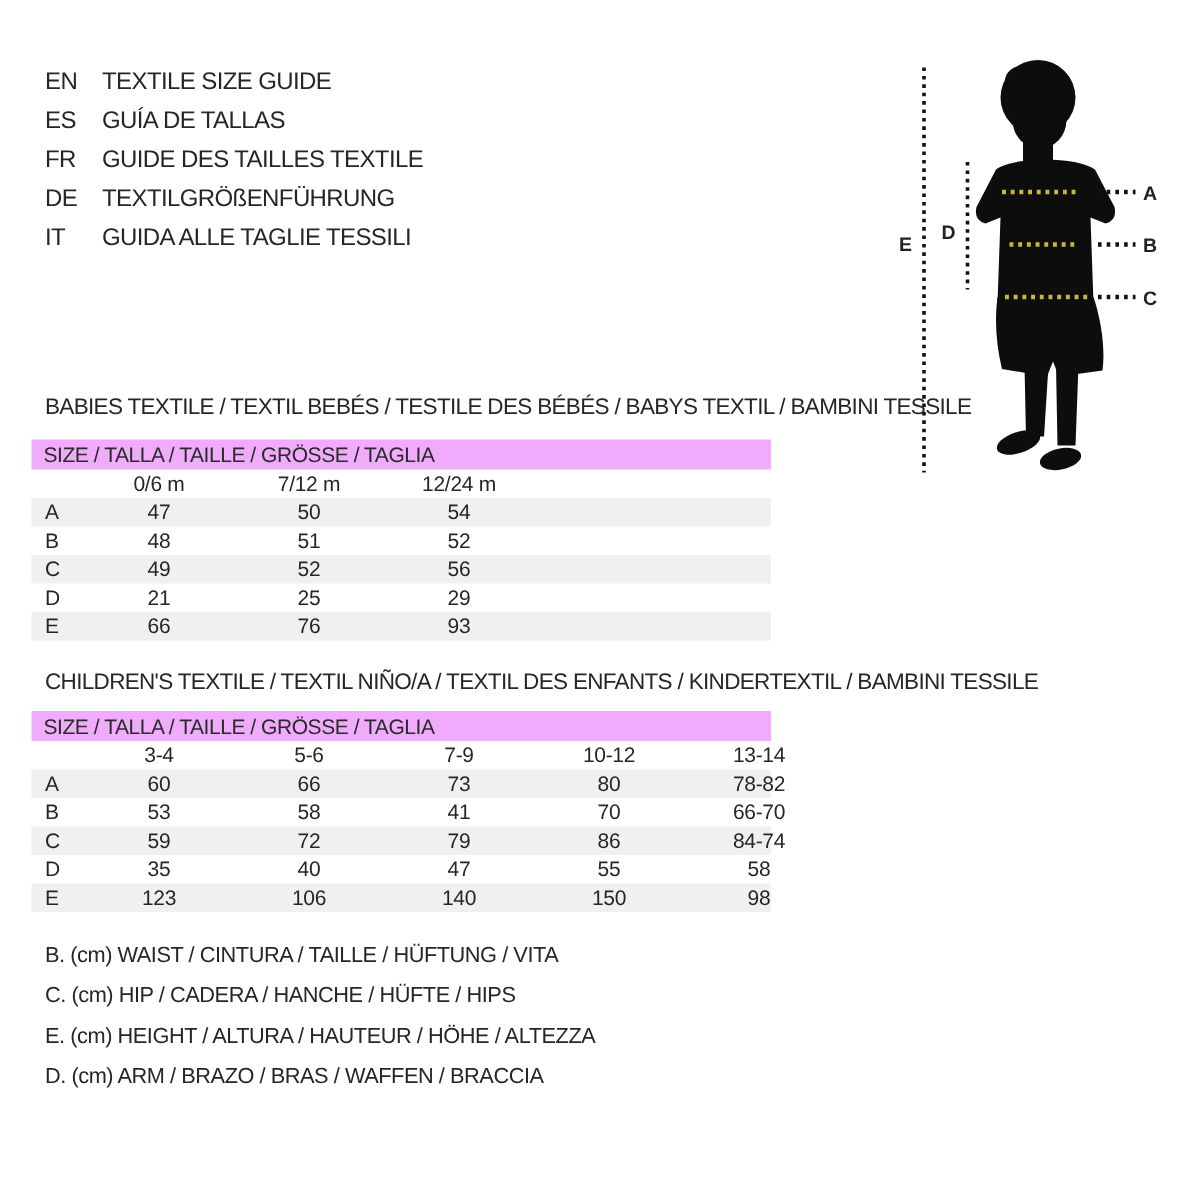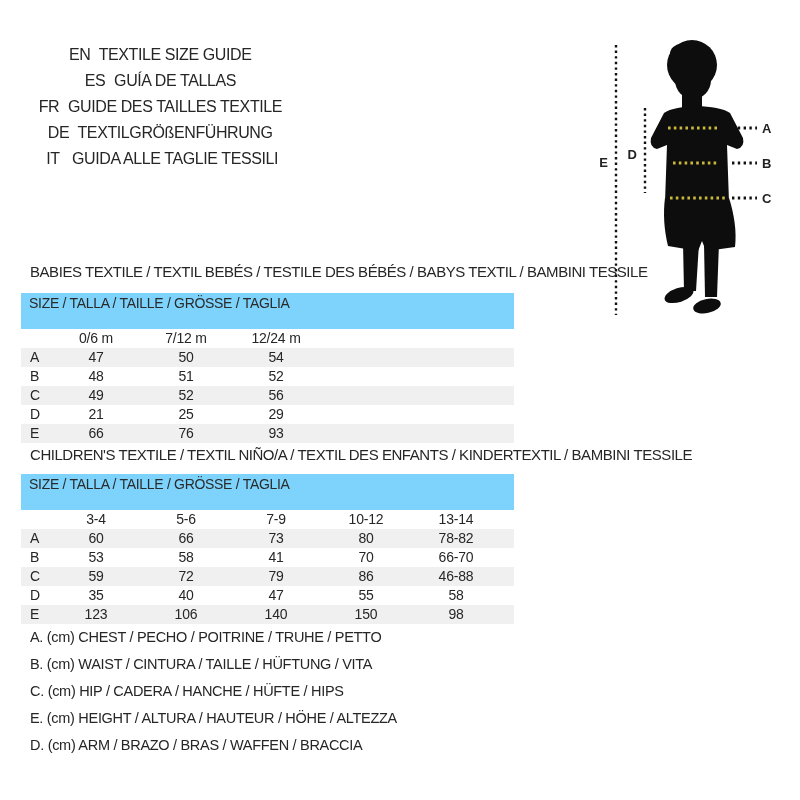--- a/index.html
+++ b/index.html
@@ -2,38 +2,38 @@
 <html><head>
 <meta charset="utf-8">
 <style>
   html,body{margin:0;padding:0;}
   body{
     width:800px;height:800px;position:relative;background:#ffffff;
     font-family:"Liberation Sans", sans-serif;color:#262626;
     -webkit-font-smoothing:antialiased;overflow:hidden;
   }
   
-  .lang-block{position:absolute;left:30px;top:42px;text-align:center;}
+  .lang-block{position:absolute;left:30px;top:42px;}
   .lang-row{line-height:26px;font-size:16px;letter-spacing:-0.4px;white-space:nowrap;}
   .lang-code{display:inline-block;width:38px;}
   
   .figure-svg{position:absolute;left:580px;top:25px;pointer-events:none;}
   
   .section-heading{position:absolute;left:30px;font-size:15px;letter-spacing:-0.45px;white-space:nowrap;text-align:right;}
   .heading-babies{top:263px;}
   .heading-children{top:446px;}
   
   .size-table{position:absolute;left:21px;width:493px;}
   .table-babies{top:293px;}
   .table-children{top:474px;}
   .size-bar{
-    height:36px;line-height:20px;background:#7dd3fc;color:#2a2a2a;
+    height:20px;line-height:20px;background:#f0abfc;color:#2a2a2a;
     font-size:14px;letter-spacing:-0.3px;padding-left:8px;box-sizing:border-box;
   }
-  .trow{height:19px;line-height:19px;font-size:14px;letter-spacing:-0.2px;display:grid;}
+  .trow{height:19px;line-height:19px;font-size:14px;letter-spacing:-0.2px;display:grid;gap:10px;}
   .cols3{grid-template-columns:30px 90px 90px 90px;}
   .cols5{grid-template-columns:30px 90px 90px 90px 90px 90px;}
   .trow span{text-align:center;}
   .trow .rlabel{text-align:left;padding-left:9px;}
   .shade{background:#f0f0f0;}
   
   .legend{position:absolute;left:30px;top:624px;}
   .legend div{line-height:27px;font-size:14.5px;letter-spacing:-0.3px;white-space:nowrap;}
 </style>
 </head>
@@ -163,39 +163,38 @@
     <span>41</span>
     <span>70</span>
     <span>66-70</span>
   </div>
   <div class="trow cols5 shade">
     <span class="rlabel">C</span>
     <span>59</span>
     <span>72</span>
     <span>79</span>
     <span>86</span>
-    <span>46-88</span>
+    <span>84-74</span>
   </div>
   <div class="trow cols5">
     <span class="rlabel">D</span>
     <span>35</span>
     <span>40</span>
     <span>47</span>
     <span>55</span>
     <span>58</span>
   </div>
   <div class="trow cols5 shade">
     <span class="rlabel">E</span>
     <span>123</span>
     <span>106</span>
     <span>140</span>
     <span>150</span>
     <span>98</span>
   </div>
 </div>
 
 <div class="legend">
-  <div>A. (cm) CHEST / PECHO / POITRINE / TRUHE / PETTO</div>
   <div>B. (cm) WAIST / CINTURA / TAILLE / HÜFTUNG / VITA</div>
   <div>C. (cm) HIP / CADERA / HANCHE / HÜFTE / HIPS</div>
   <div>E. (cm) HEIGHT / ALTURA / HAUTEUR / HÖHE / ALTEZZA</div>
   <div>D. (cm) ARM / BRAZO / BRAS / WAFFEN / BRACCIA</div>
 </div>
 
 </body></html>

